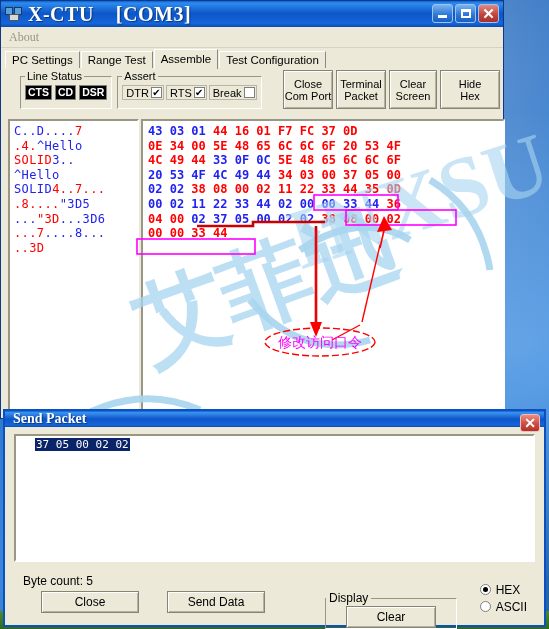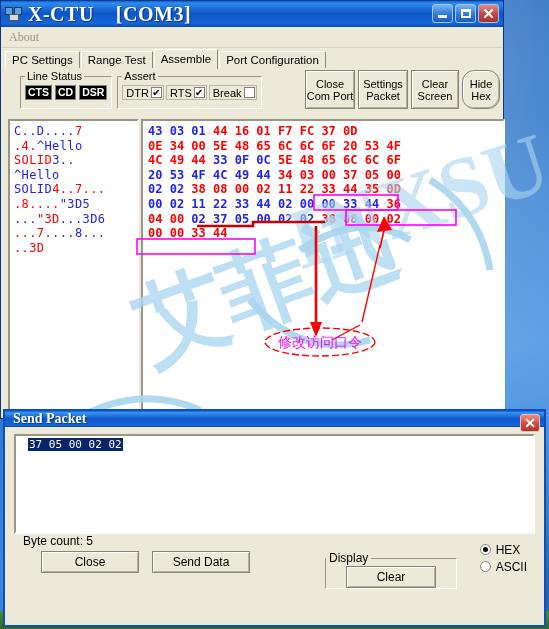--- a/index.html
+++ b/index.html
@@ -90,30 +90,30 @@
     border:2px solid #0a50c0;box-sizing:border-box;background:#ece9d8;}
   .sp-title{height:16px;background:linear-gradient(180deg,#0a62d6 0%,#3b92f0 10%,#0d56c8 50%,#1565da 88%,#0a4cb0 100%);
     display:flex;align-items:center;padding:0 3px 0 8px;position:relative;}
   .sp-title span{color:#fff;font-family:"Liberation Serif",serif;font-weight:bold;font-size:14px;
     text-shadow:1px 1px 1px rgba(0,0,0,.4);}
   .sp-close{position:absolute;right:4px;top:3px;width:20px;height:18px;border-radius:3px;
     border:1px solid #f2bdb8;background:linear-gradient(180deg,#ee8c82,#cf4c41 55%,#ae332b);
     color:#fff;font-size:14px;font-weight:bold;display:flex;align-items:center;justify-content:center;
     line-height:14px;box-sizing:border-box;}
   .sp-body{padding:7px 9px 0 9px;}
-  .sp-text{height:100px;background:#fff;border:2px solid;border-color:#9a9686 #fff #fff #9a9686;
-    box-sizing:border-box;padding:2px 12px;}
+  .sp-text{height:128px;background:#fff;border:2px solid;border-color:#9a9686 #fff #fff #9a9686;
+    box-sizing:border-box;padding:2px 19px;}
   .sp-val{display:inline-block;background:#0a246a;color:#fff;
     font-family:"DejaVu Sans Mono","Liberation Mono",monospace;font-size:11px;padding:0 1px;}
-  .sp-count{font-size:12px;margin:0 0 0 9px;}
+  .sp-count{font-size:12px;margin:12px 0 0 9px;}
   .sp-foot{display:flex;align-items:flex-start;padding:0 9px;margin-top:3px;position:relative;}
   .btn{border:1px solid #868474;background:#ece9d8;box-shadow:inset 1px 1px 0 #fff,inset -1px -1px 0 #b5b2a2;
     font-size:12px;height:22px;display:flex;align-items:center;justify-content:center;box-sizing:border-box;}
   .sp-foot .btn.close-b{width:98px;margin-left:18px;}
-  .sp-foot .btn.send-b{width:98px;margin-left:13px;}
+  .sp-foot .btn.send-b{width:98px;margin-left:28px;}
   fieldset.display{position:absolute;right:66px;top:-12px;width:130px;height:36px;
     border:1px solid #fff;border-top-color:#9a9686;border-left-color:#9a9686;margin:12px;padding:0;}
   fieldset.display legend{font-size:12px;padding:0 3px;}
   .display .btn{width:90px;margin:1px auto 0 auto;}
   .radios{position:absolute;right:8px;top:-10px;font-size:12px;}
   .radiorow{display:flex;align-items:center;gap:5px;height:17px;}
   .rd{width:11px;height:11px;border-radius:50%;border:1px solid #7f7f7f;background:#fff;
     box-sizing:border-box;display:flex;align-items:center;justify-content:center;}
   .rd i{width:5px;height:5px;border-radius:50%;background:#000;display:block;}
 </style>
@@ -147,21 +147,21 @@
   </div>
 
   <div class="menubar">
     <span>About</span>
   </div>
 
   <div class="tabstrip">
     <div class="tab">PC Settings</div>
     <div class="tab">Range Test</div>
     <div class="tab active">Assemble</div>
-    <div class="tab">Port Configuration</div>
+    <div class="tab">Test Configuration</div>
   </div>
 
   <div class="toolbar">
     <fieldset class="grp">
       <legend>Line Status</legend>
       <div class="leds">
         <div class="led">CTS</div>
         <div class="led">CD</div>
         <div class="led">DSR</div>
       </div>
@@ -184,28 +184,28 @@
         </div>
       </div>
     </fieldset>
 
     <div class="tbtns">
       <div class="tbtn wide">
         <span>Close</span>
         <span>Com Port</span>
       </div>
       <div class="tbtn wide">
-        <span>Settings</span>
+        <span>Terminal</span>
         <span>Packet</span>
       </div>
       <div class="tbtn">
         <span>Clear</span>
         <span>Screen</span>
       </div>
-      <div class="tbtn" style="width:38px;border-radius:12px;">
+      <div class="tbtn" style="width:60px;">
         <span>Hide</span>
         <span>Hex</span>
       </div>
     </div>
   </div>
 
   <div class="panes">
     <div class="pane ascii">
       <div class="mono" id="ascii-out"><div class="hexrow"><span class="blue">C..D....</span><span class="red">7</span></div><div class="hexrow"><span class="red">.4.</span><span class="blue">^Hello</span></div><div class="hexrow"><span class="red">SOLID</span><span class="blue">3..</span></div><div class="hexrow"><span class="blue">^Hello</span></div><div class="hexrow"><span class="blue">SOLID</span><span class="red">4..7...</span></div><div class="hexrow"><span class="red">.8....</span><span class="blue">"3D5</span></div><div class="hexrow"><span class="blue">...</span><span class="red">"3D</span><span class="blue">...3D6</span></div><div class="hexrow"><span class="red">...7</span><span class="blue">....8...</span></div><div class="hexrow"><span class="red">..3D</span></div></div>
     </div>

